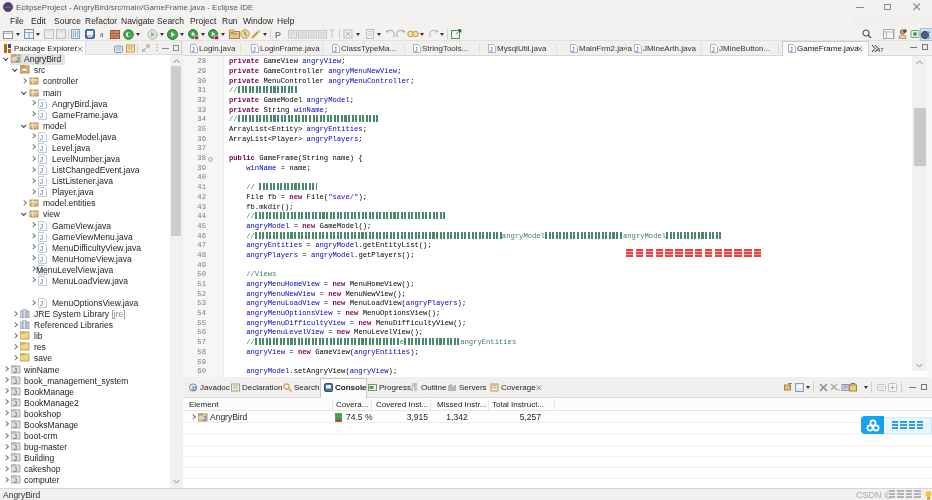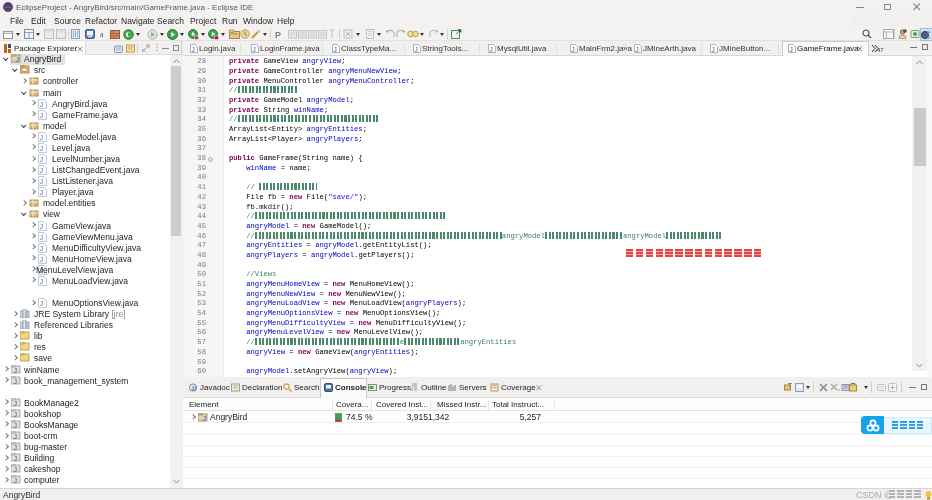--- a/index.html
+++ b/index.html
@@ -525,20 +525,31 @@
 <div class="row" style="left:0;top:334.12px;width:170px;">
 <span class="tw twc" style="left:4px;top:3px;"></span>
 <span class="ic" style="left:11px;top:0.5px;">
         <span class="ic"><svg width="10" height="9" viewBox="0 0 10 9">
             <rect x="0" y="1" width="9" height="7" fill="#e3e0db" stroke="#9a96a8" stroke-width="0.8"></rect>
             <rect x="0" y="0" width="4" height="2" fill="#e3e0db" stroke="#9a96a8" stroke-width="0.8"></rect>
             <text x="2.5" y="7.5" font-size="7" fill="#3a5fa5" font-family="Liberation Sans">J</text>
           </svg></span>
       </span>
 <span class="lbl" style="left:24px;">book_management_system</span>
+</div>
+<div class="row" style="left:0;top:345.20px;width:170px;">
+<span class="tw twc" style="left:4px;top:3px;"></span>
+<span class="ic" style="left:11px;top:0.5px;">
+        <span class="ic"><svg width="10" height="9" viewBox="0 0 10 9">
+            <rect x="0" y="1" width="9" height="7" fill="#e3e0db" stroke="#9a96a8" stroke-width="0.8"></rect>
+            <rect x="0" y="0" width="4" height="2" fill="#e3e0db" stroke="#9a96a8" stroke-width="0.8"></rect>
+            <text x="2.5" y="7.5" font-size="7" fill="#3a5fa5" font-family="Liberation Sans">J</text>
+          </svg></span>
+      </span>
+<span class="lbl" style="left:24px;">BookManage</span>
 </div>
 <div class="row" style="left:0;top:356.28px;width:170px;">
 <span class="tw twc" style="left:4px;top:3px;"></span>
 <span class="ic" style="left:11px;top:0.5px;">
         <span class="ic"><svg width="10" height="9" viewBox="0 0 10 9">
             <rect x="0" y="1" width="9" height="7" fill="#e3e0db" stroke="#9a96a8" stroke-width="0.8"></rect>
             <rect x="0" y="0" width="4" height="2" fill="#e3e0db" stroke="#9a96a8" stroke-width="0.8"></rect>
             <text x="2.5" y="7.5" font-size="7" fill="#3a5fa5" font-family="Liberation Sans">J</text>
           </svg></span>
       </span>
@@ -885,21 +896,21 @@
             <text x="4.5" y="7.5" font-size="7" fill="#2a5db0" font-family="Liberation Sans">J</text>
           </svg></span>
       </span>
 <span class="abs" style="left:27px;top:1px;">AngryBird</span>
 <span class="ic" style="left:152px;top:1.5px;"><svg width="7" height="9" viewBox="0 0 7 9">
           <rect x="0.5" y="0.5" width="6" height="8" fill="#3fa54c" stroke="#2a7d33" stroke-width="0.6"></rect>
           <rect x="0.5" y="6.5" width="6" height="2" fill="#c0392b"></rect>
         </svg></span>
 <span class="abs" style="left:163px;top:1px;">74.5 %</span>
 <span class="abs" style="left:186px;top:1px;width:59px;text-align:right;">3,915</span>
-<span class="abs" style="left:245px;top:1px;width:58px;text-align:left;">1,342</span>
+<span class="abs" style="left:245px;top:1px;width:58px;text-align:center;">1,342</span>
 <span class="abs" style="left:303px;top:1px;width:55px;text-align:right;">5,257</span>
 </div>
 <div class="abs" style="left:0;top:57px;width:749px;height:1px;background:#f0f0ef;"></div>
 <div class="abs" style="left:0;top:68px;width:749px;height:1px;background:#f0f0ef;"></div>
 <div class="abs" style="left:0;top:79px;width:749px;height:1px;background:#f0f0ef;"></div>
 <div class="abs" style="left:0;top:90px;width:749px;height:1px;background:#f0f0ef;"></div>
 <div class="abs" style="left:0;top:101px;width:749px;height:1px;background:#f0f0ef;"></div>
 <div class="abs" style="left:678px;top:39px;width:71px;height:18px;">
 <div class="abs" style="left:0;top:0;width:23px;height:18px;background:#17a2ec;border-radius:4px 0 0 4px;"></div>
 <svg class="abs" style="left:4.5px;top:2.5px;" width="14" height="13" viewBox="0 0 14 13">

